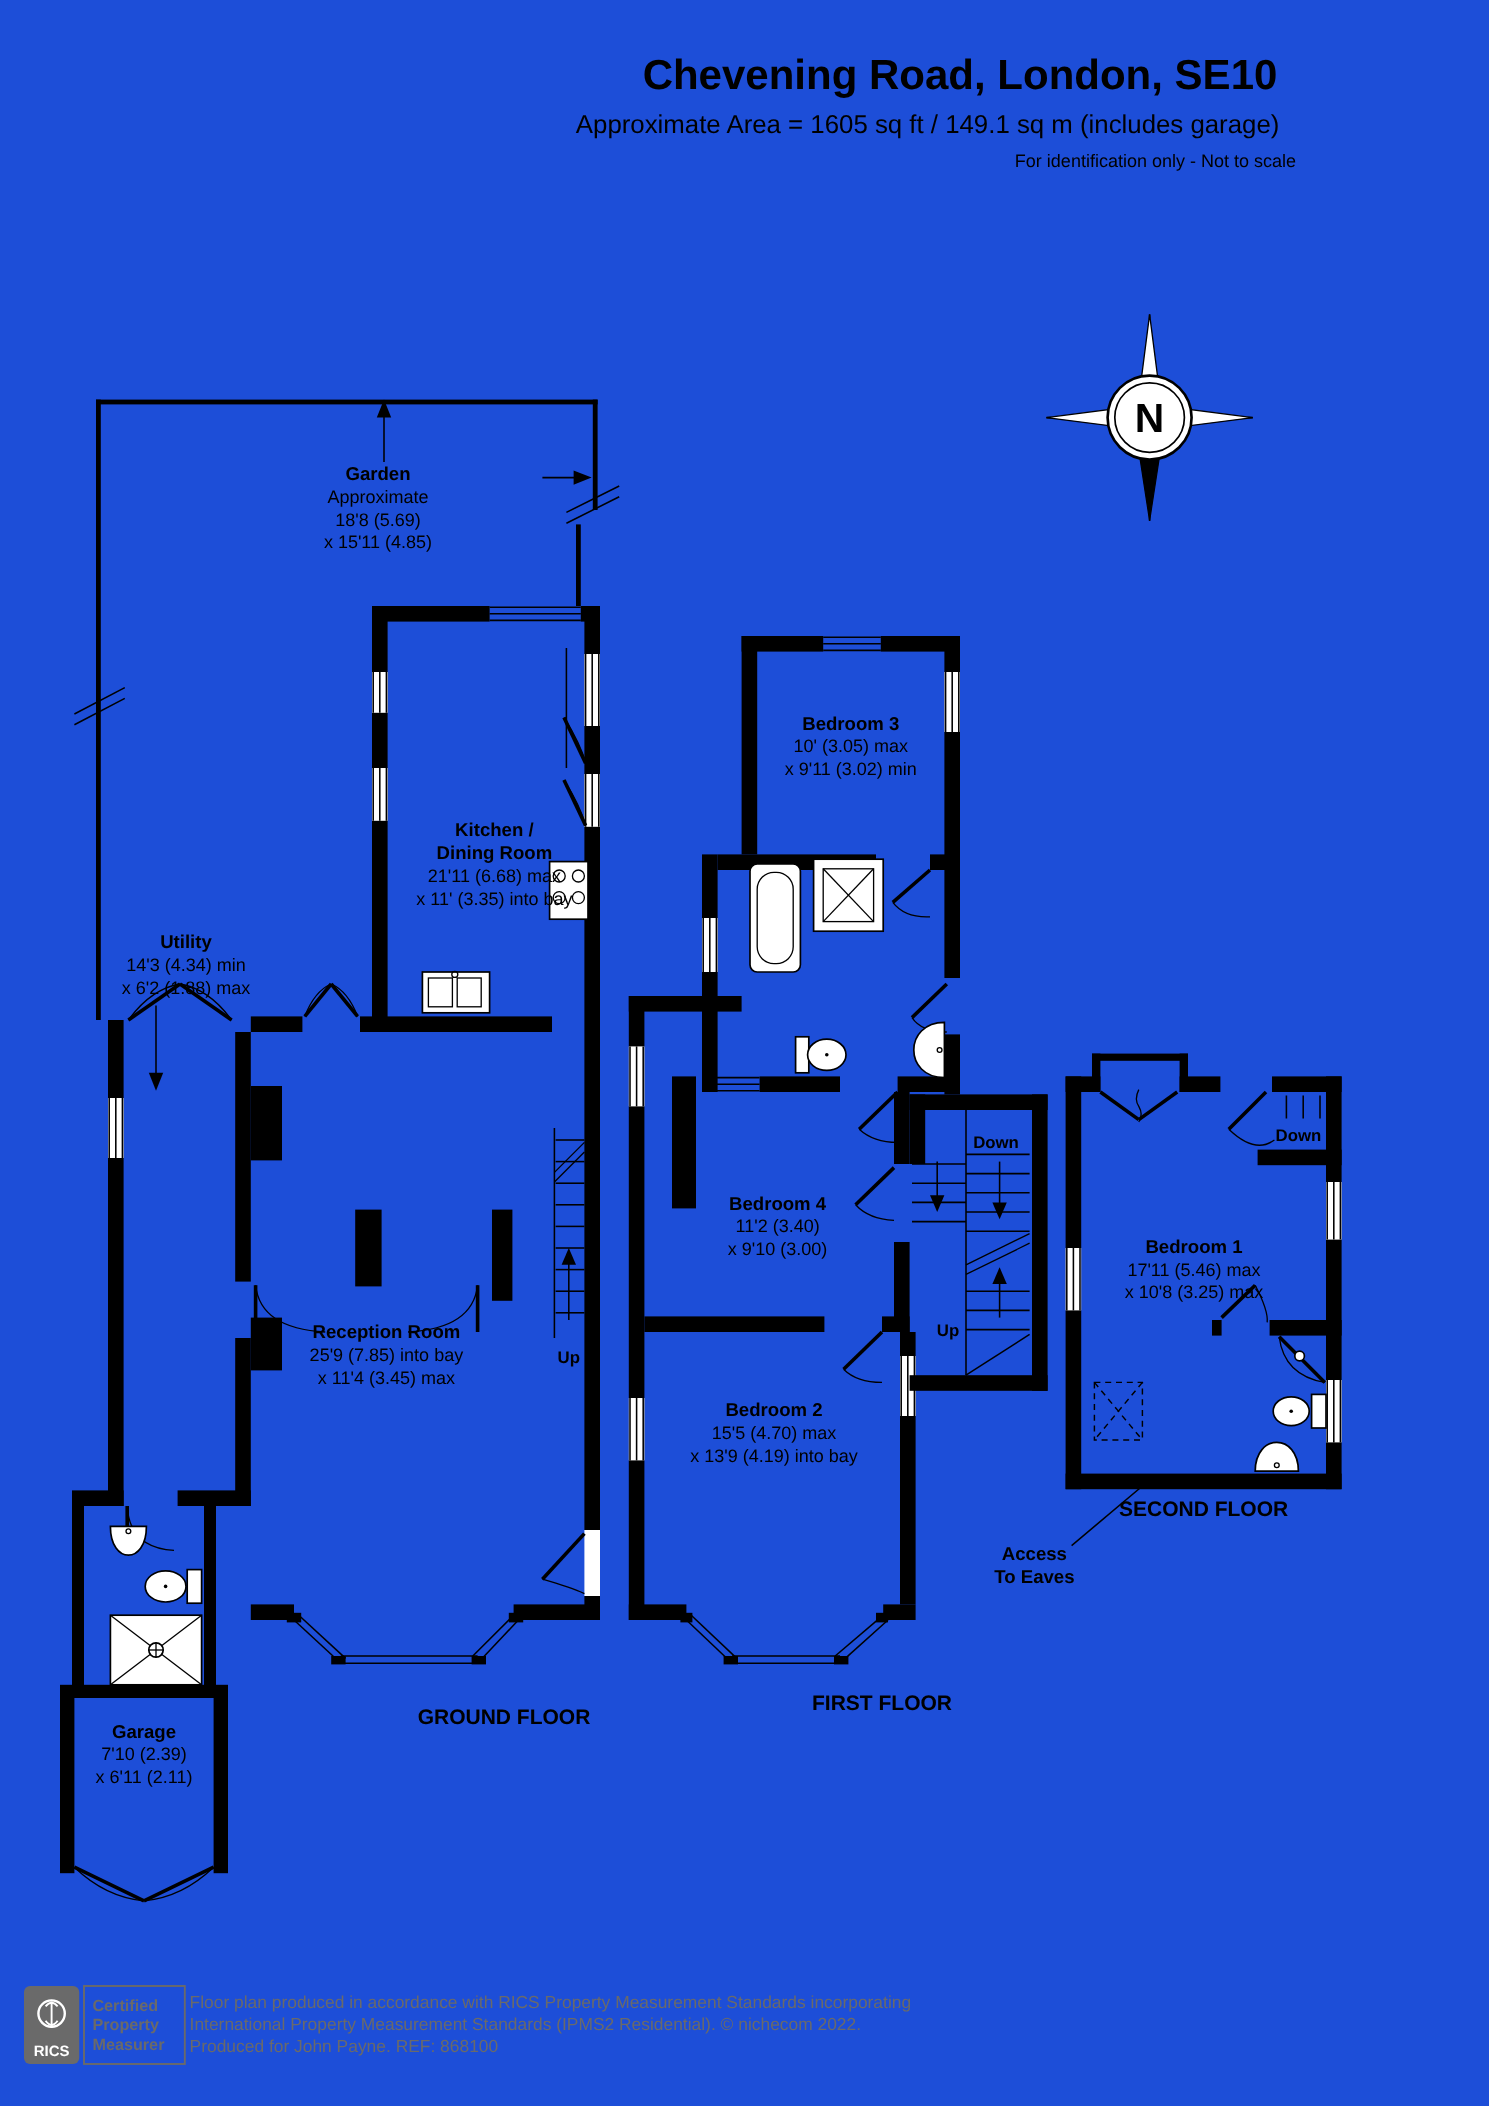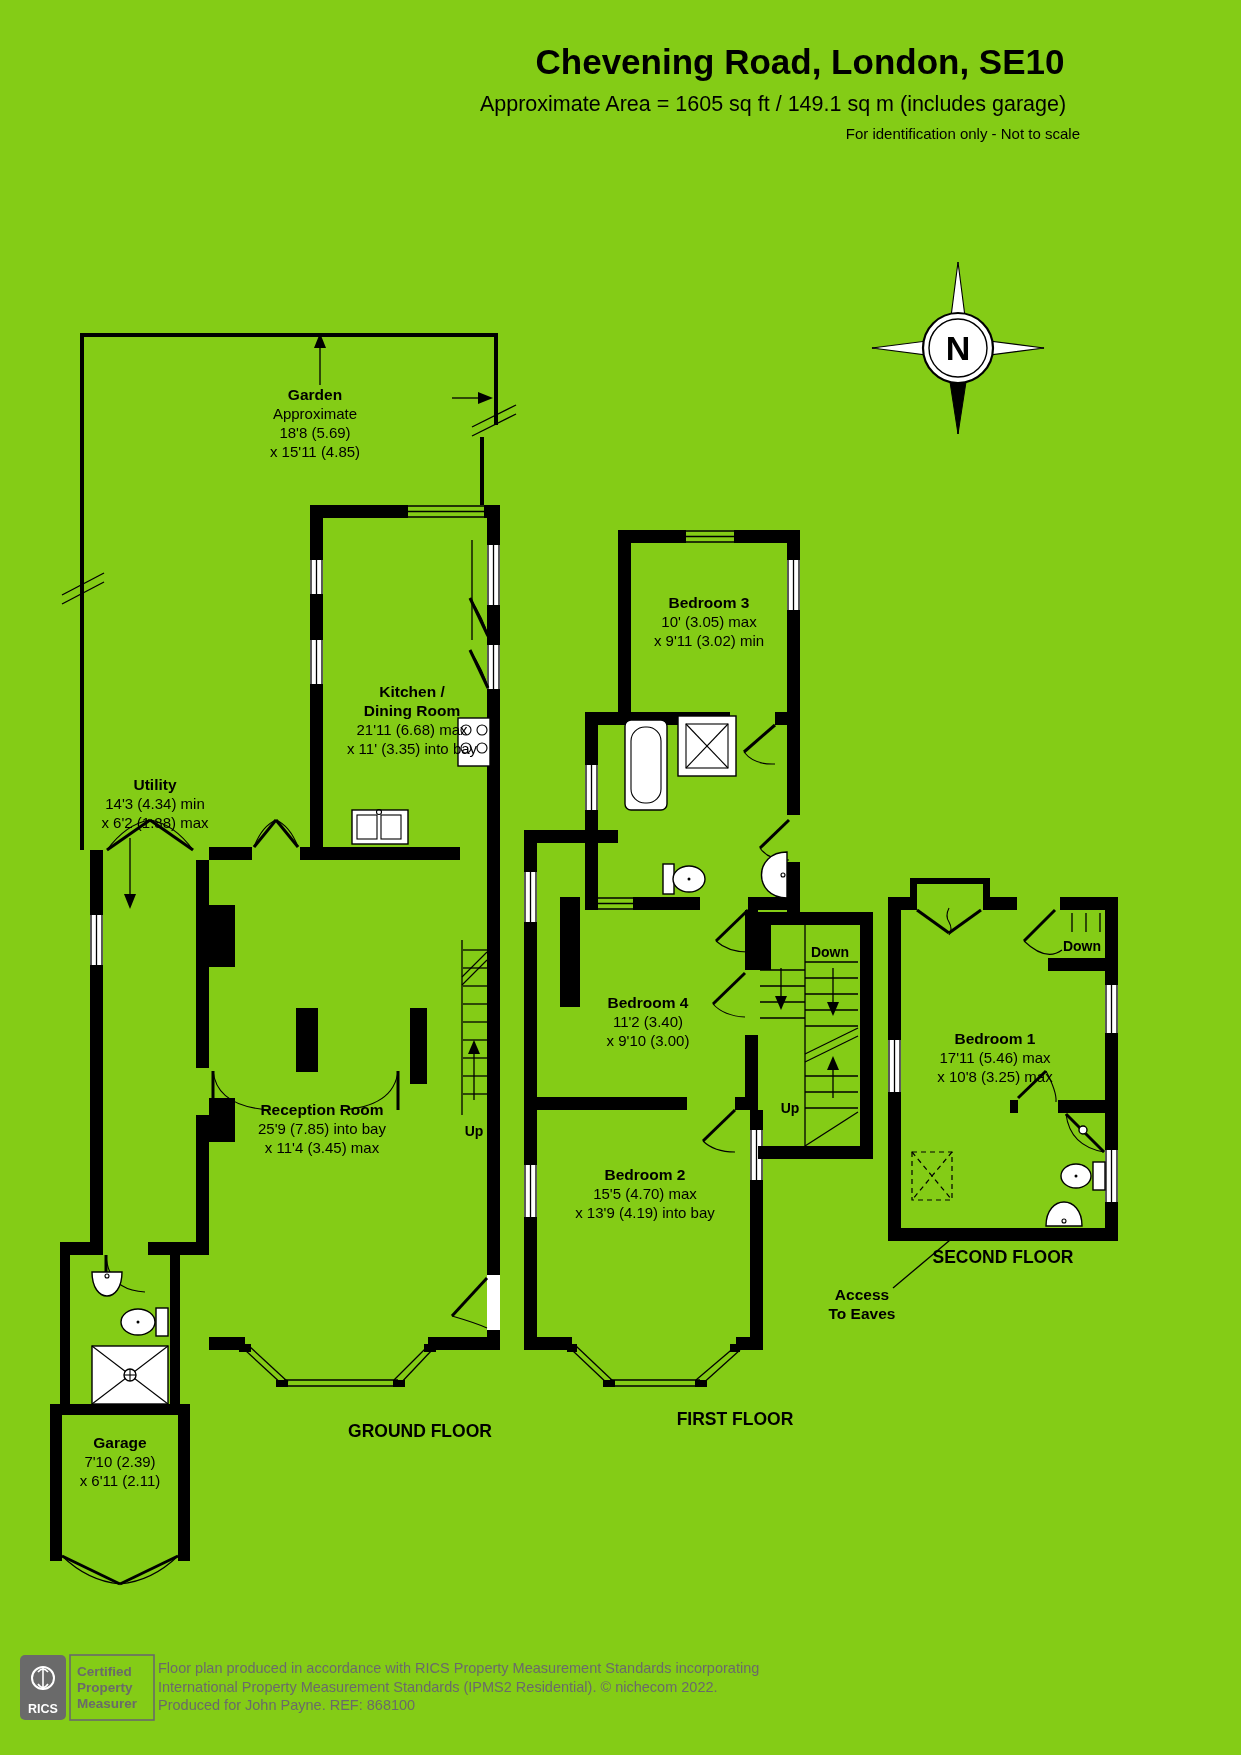--- a/index.html
+++ b/index.html
@@ -1,16 +1,16 @@
 <!DOCTYPE html>
 <html><head>
 <meta charset="utf-8">
 <style>
   html,body{margin:0;padding:0;background:#ffffff;}
-  .page{position:relative;width:1241px;height:1755px;background:#84cc16;font-family:"Liberation Sans",sans-serif;}
+  .page{position:relative;width:1241px;height:1755px;background:#1d4ed8;font-family:"Liberation Sans",sans-serif;}
   svg text{font-family:"Liberation Sans",sans-serif;fill:#000;}
   .title{font-size:35px;font-weight:bold;text-anchor:middle;}
   .subtitle{font-size:21.5px;text-anchor:middle;}
   .note{font-size:15px;text-anchor:end;}
   .room{font-size:15.5px;font-weight:bold;text-anchor:middle;}
   .dim{font-size:15px;text-anchor:middle;}
   .floorlbl{font-size:17.5px;font-weight:bold;text-anchor:middle;}
   .updown{font-size:14px;font-weight:bold;text-anchor:middle;}
   .compassN{font-size:34px;font-weight:bold;text-anchor:middle;}
   .foot{font-size:14.5px;fill:#6a6a6a;text-anchor:start;}

